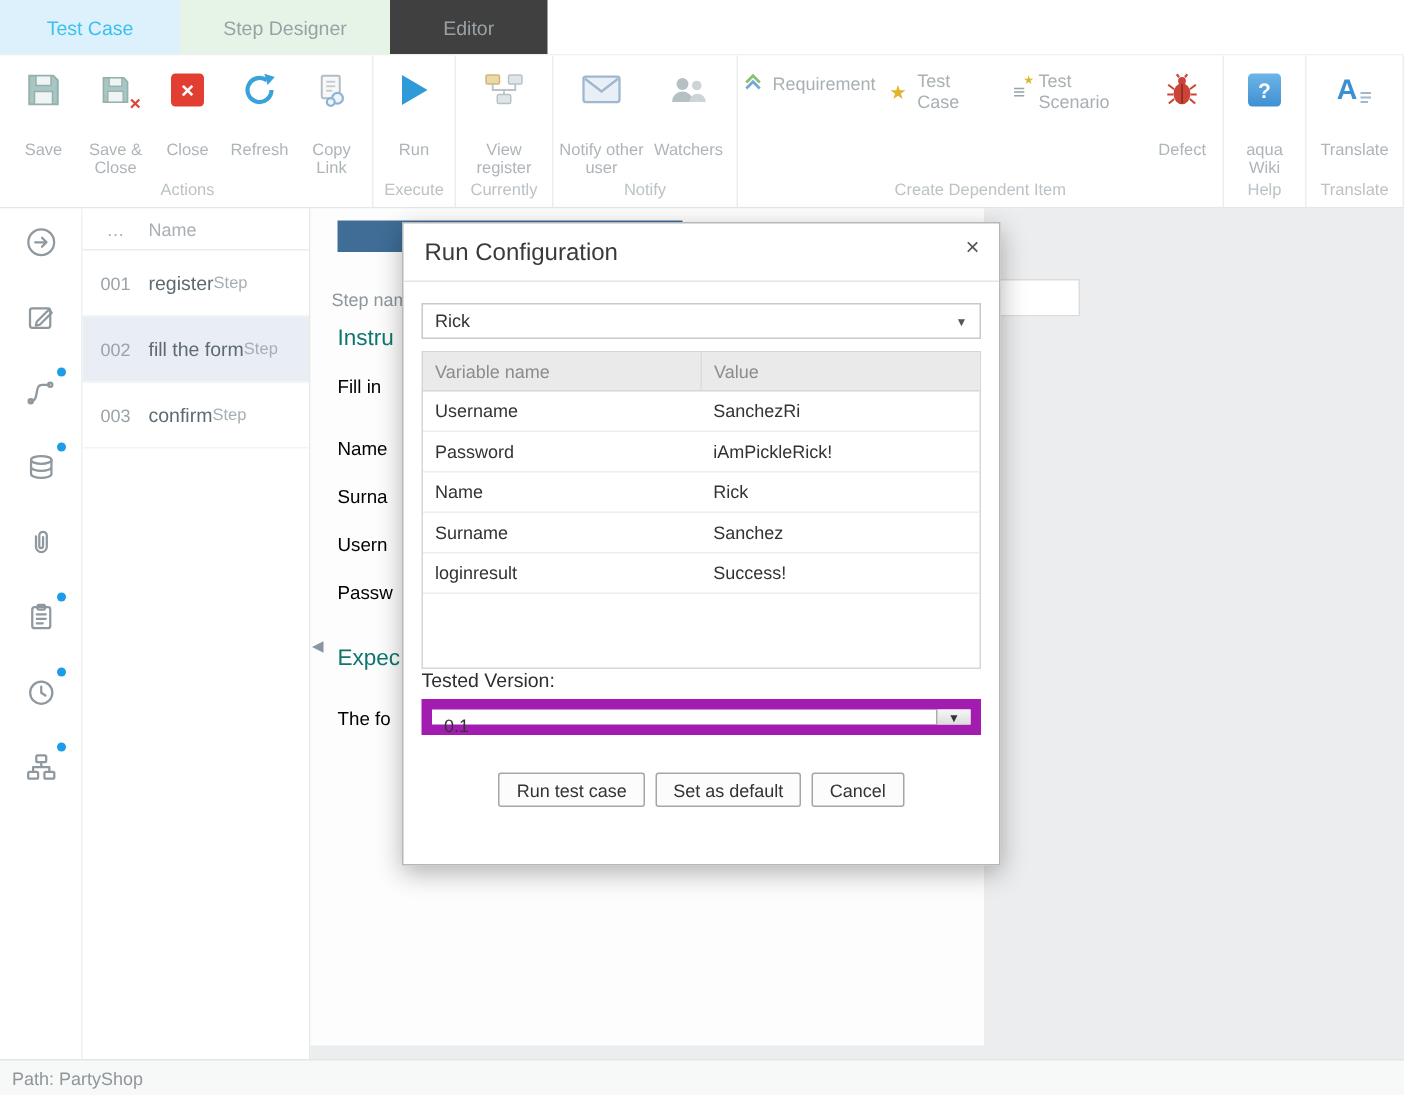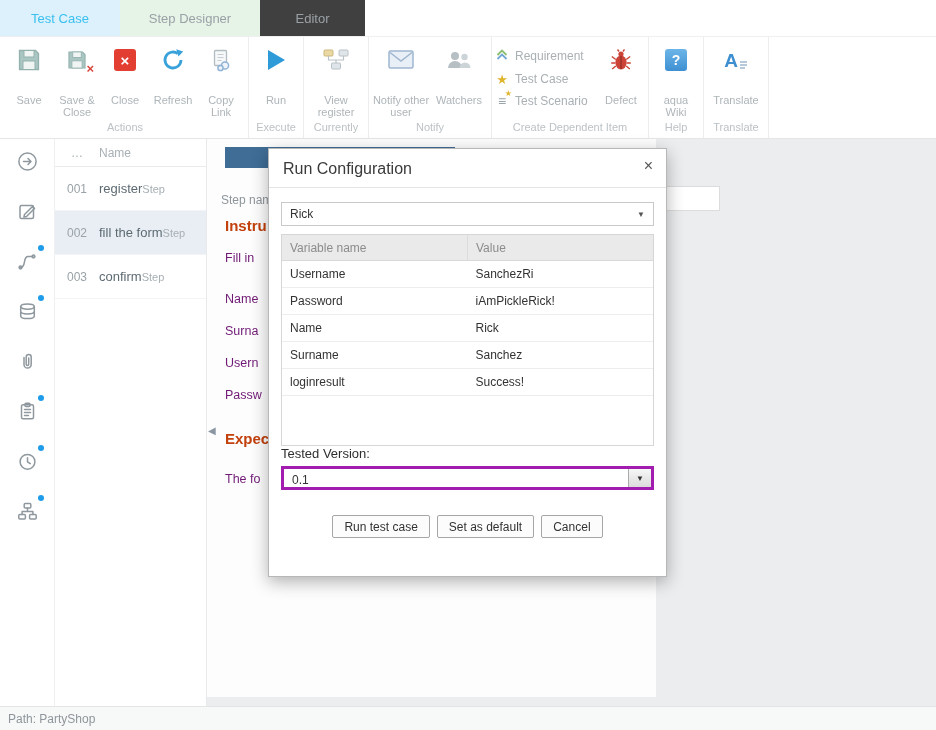--- a/index.html
+++ b/index.html
@@ -16,21 +16,21 @@
 
 
 .ribbon{height:102px;background:#fff;border-bottom:1px solid #e4e6e7;display:flex;padding-left:2px}
 .rgroup{display:flex;flex-direction:column;border-right:1px solid #ededee;padding:0 3px}
 .rbuttons{flex:1;display:flex;align-items:flex-start}
 .rbtn{width:48px;padding-top:9px;display:flex;flex-direction:column;align-items:center;text-align:center}
 .rbtn.wide{width:58px}
 .ricon{height:28px;display:flex;align-items:center;justify-content:center;position:relative}
 .rlabel{margin-top:20px;font-size:11px;line-height:12px;color:#aeb5b9}
 .rgroup-label{height:17px;text-align:center;font-size:11px;color:#bcc2c6;white-space:nowrap;padding:0 4px}
-.rstack{display:flex;flex-direction:column;padding-top:10px;gap:8px;min-width:102px;align-items:flex-start}
+.rstack{display:flex;padding-top:10px;gap:8px;min-width:102px;align-items:flex-start}
 .rsmall{display:flex;align-items:center;gap:6px;font-size:12px;color:#a9b0b4}
 .icon-stack{position:relative;display:inline-flex}
 .mini-x{position:absolute;right:-6px;bottom:-4px;color:#d8453a;font-weight:bold;font-size:13px;line-height:13px}
 .close-red{width:22px;height:22px;background:#e23f32;border-radius:3px;color:#fff;font-size:15px;font-weight:bold;display:flex;align-items:center;justify-content:center}
 .play-tri{width:0;height:0;border-left:17px solid #2f9ad8;border-top:10.5px solid transparent;border-bottom:10.5px solid transparent}
 .wiki-box{width:22px;height:22px;border-radius:3px;background:linear-gradient(#6cb5e8,#3f90d2);color:#fff;font-weight:bold;font-size:14px;display:flex;align-items:center;justify-content:center}
 .trans-ic{display:flex;align-items:flex-end;gap:1px}
 .trans-a{font-size:19px;line-height:19px;font-weight:bold;color:#3e8fd0}
 .star-sm{font-size:13px;line-height:13px;color:#e0b52e}
 .ic14{position:relative;width:14px;height:14px;display:inline-flex;align-items:center;justify-content:center}
@@ -52,43 +52,43 @@
 .sl-num{width:44px;text-align:center;font-size:12px;color:#9aa3a8}
 .sl-text{display:flex;flex-direction:row}
 .sl-title{font-size:13px;color:#5d6a72}
 .sl-sub{font-size:11px;color:#a7afb4;margin-top:2px}
 
 .content{position:relative;flex:1}
 .editor-panel{position:absolute;left:0;top:0;width:449px;height:558px;background:#fdfdfe}
 .blue-bar{position:absolute;left:18px;top:8px;width:230px;height:21px;background:#3f6d96}
 .ed-label{position:absolute;font-size:12px;color:#8d969b}
 .ed-input{position:absolute;left:120px;top:47px;width:393px;height:25px;background:#fff;border:1px solid #dcdcdc}
-.ed-heading{position:absolute;font-size:15px;font-weight:700;color:#c2410c}
-.ed-text{position:absolute;font-size:12.5px;color:#701a75}
+.ed-heading{position:absolute;font-size:15px;font-weight:400;color:#0f766e}
+.ed-text{position:absolute;font-size:12.5px;color:#000000}
 .collapse{position:absolute;left:1px;top:286px;font-size:10px;color:#8a97a3}
 
 
 .statusbar{height:24px;background:#f7f8f8;border-top:1px solid #e3e5e6;display:flex;align-items:center;padding-left:8px;font-size:12px;color:#8f969b}
 
 
 .modal{position:absolute;left:268px;top:148px;width:399px;height:429px;background:#fff;border:1px solid #b7b7b7;box-shadow:0 5px 16px rgba(0,0,0,.30);z-index:10}
 .modal-title{position:relative;padding:11px 14px 9px;font-size:16px;color:#3a3a3a;border-bottom:1px solid #e4e4e4}
 .modal-close{position:absolute;right:13px;top:9px;font-size:16px;color:#555;line-height:16px}
 .modal-body{padding:9px 12px}
 .field-label{font-size:13px;color:#2f2f2f}
 .select{margin-top:5px;height:24px;border:1px solid #c9c9c9;display:flex;align-items:center;padding:0 8px;font-size:12px;color:#333;background:#fff}
 .caret{margin-left:auto;font-size:8px;color:#555}
 .vtable{margin-top:8px;border:1px solid #d6d6d6;height:212px;overflow:hidden;background:#fff}
 .vt-head{display:flex;background:#eaeaea;height:26px;line-height:26px;font-size:12px;color:#8c8c8c;border-bottom:1px solid #d9d9d9}
 .vt-head div{flex:1;padding-left:8px}
 .vt-head div:first-child{border-right:1px solid #dcdcdc}
 .vt-row{display:flex;height:27px;line-height:27px;font-size:12px;color:#333;border-bottom:1px solid #ededee}
 .vt-row div{flex:1;padding-left:8px}
 .tv-label{}
-.combo{margin-top:5px;height:24px;border:3px solid #a21caf;display:flex;background:#fff}
+.combo{margin-top:5px;height:24px;border:7px solid #a21caf;display:flex;background:#fff}
 .combo-value{flex:1;padding:0 8px;font-size:12px;color:#333;line-height:22px}
 .combo-btn{width:23px;border-left:1px solid #ababab;background:linear-gradient(#f7f7f7,#dcdcdc);display:flex;align-items:center;justify-content:center}
 .combo-btn .caret{margin:0;color:#333}
 .btnrow{margin-top:25px;display:flex;justify-content:center;gap:7px}
 .dlg-btn{height:23px;padding:0 11px;background:#fcfcfc;border:1px solid #a6a6a6;border-radius:2px;font-size:12px;color:#333;display:flex;align-items:center}
 </style>
 </head>
 <body>
 
 <div class="app">

